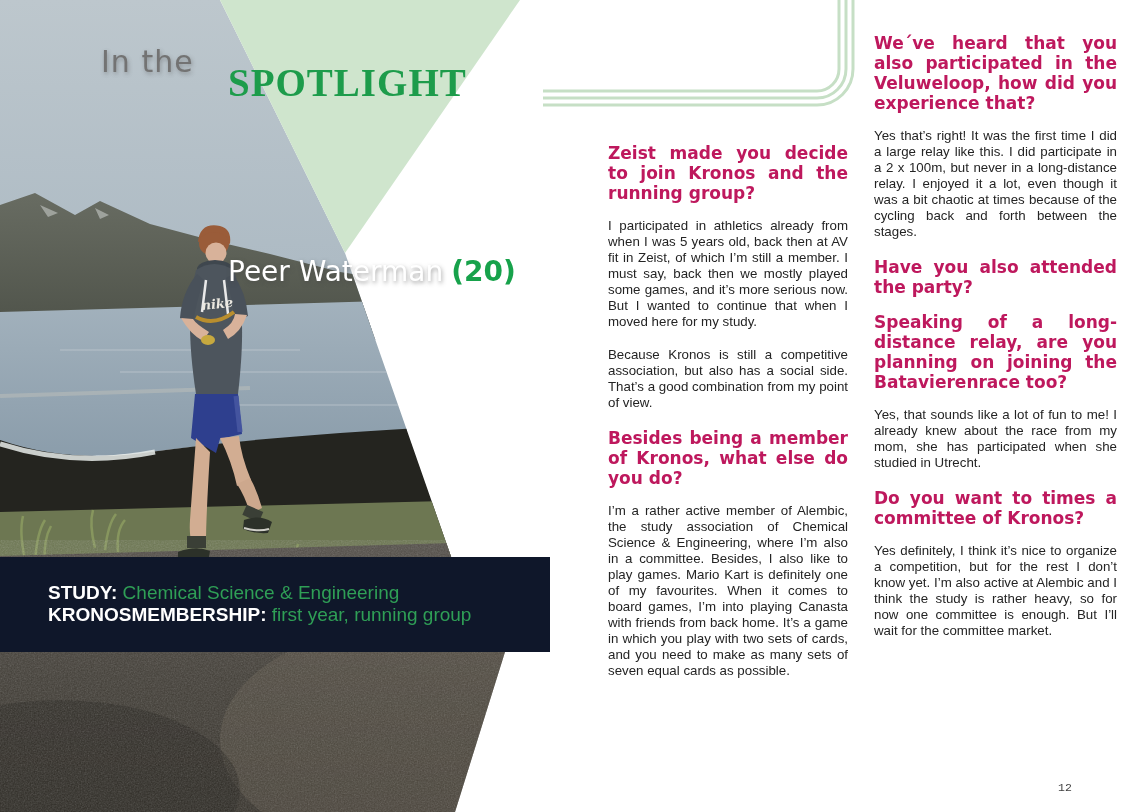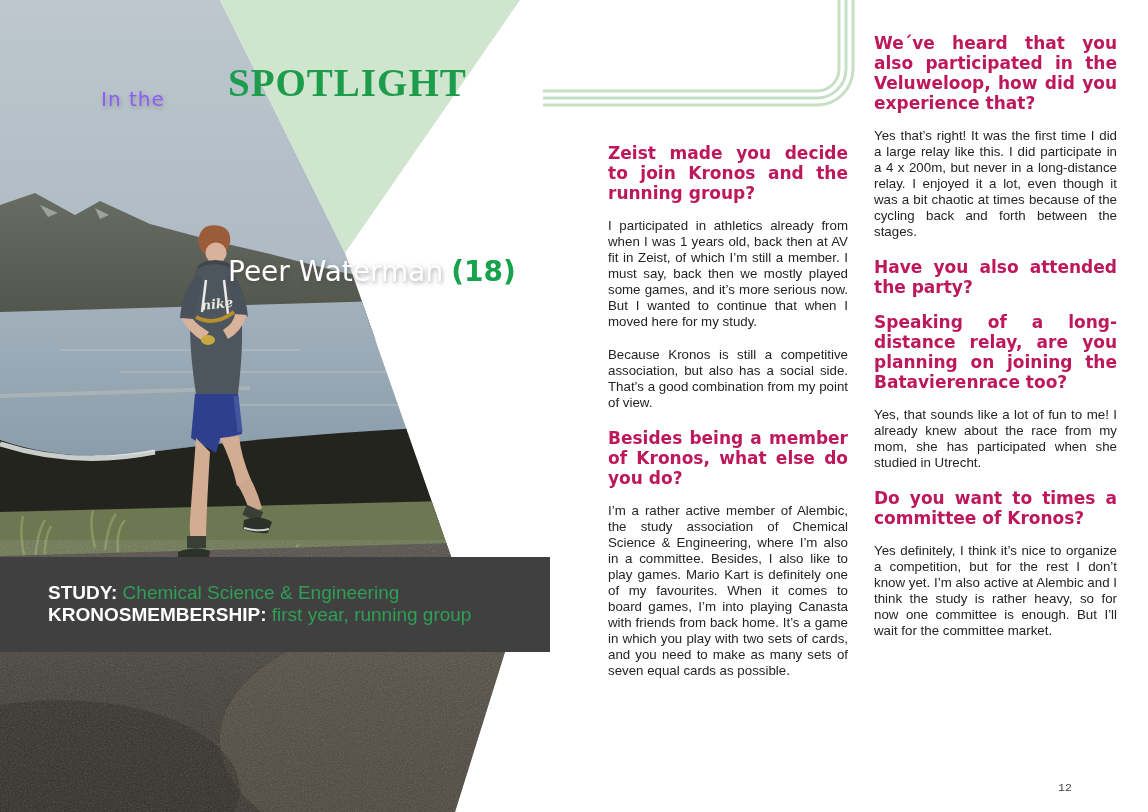--- a/index.html
+++ b/index.html
@@ -18,38 +18,38 @@
   .triangle{
     position:absolute;left:0;top:0;width:560px;height:260px;
     clip-path:polygon(220px 0,520px 0,345px 253px);
     background:#cfe5cd;
   }
   
   .decor{position:absolute;left:0;top:0;pointer-events:none;}
   
   .title-light{
     position:absolute;left:101px;top:44px;
-    font-family:"DejaVu Sans",sans-serif;font-size:20px;color:#8b5cf6;
-    text-shadow:1px 2px 4px rgba(80,80,80,.45);letter-spacing:1px;white-space:nowrap;margin-top:43px;
+    font-family:"DejaVu Sans",sans-serif;font-size:30px;color:#737373;
+    text-shadow:1px 2px 4px rgba(80,80,80,.45);letter-spacing:1px;white-space:nowrap;
   }
   .title-accent{
     position:absolute;left:228px;top:60px;
     font-family:Liberation Serif, serif;font-size:39px;font-weight:bold;
     color:#1d9c4b;letter-spacing:1px;white-space:nowrap;
   }
   .subject{
     position:absolute;left:228px;top:255px;white-space:nowrap;
     font-family:"DejaVu Sans",sans-serif;font-size:28px;
   }
   .subject .name{color:#ffffff;text-shadow:1px 2px 4px rgba(70,70,70,.5);}
   .subject .age{color:#17a24b;font-weight:bold;margin-left:8px;}
   
   .banner{
     position:absolute;left:0;top:557px;width:550px;height:95px;
-    background:#404040;box-sizing:border-box;padding:25px 0 0 48px;
+    background:#0f172a;box-sizing:border-box;padding:25px 0 0 48px;
     font-size:19px;line-height:22px;white-space:nowrap;
   }
   .banner .lbl{color:#ffffff;font-weight:bold;}
   .banner .val{color:#2f9f56;font-weight:normal;}
   
   .col{position:absolute;text-align:justify;}
   .col-1{left:608px;top:143px;width:240px;}
   .col-2{left:874px;top:33px;width:243px;}
   .q{
     font-family:"DejaVu Sans",sans-serif;font-weight:bold;
@@ -167,39 +167,39 @@
       <path d="M543,91 H817 A22,22 0 0 0 839,69 V0"></path>
       <path d="M543,98 H817 A29,29 0 0 0 846,69 V0"></path>
       <path d="M543,105 H817 A36,36 0 0 0 853,69 V0"></path>
     </g>
   </svg>
 
   <div class="title-light">In the</div>
   <div class="title-accent">SPOTLIGHT</div>
 
   <div class="subject">
-    <span class="name">Peer Waterman</span><span class="age">(18)</span>
+    <span class="name">Peer Waterman</span><span class="age">(20)</span>
   </div>
 
   <div class="banner">
     <div><span class="lbl">STUDY:</span><span class="val"> Chemical Science &amp; Engineering</span></div>
     <div><span class="lbl">KRONOSMEMBERSHIP:</span><span class="val"> first year, running group</span></div>
   </div>
 
   <div class="col col-1">
     <p class="q">Zeist made you decide to join Kronos and the running group?</p>
-    <p class="a">I participated in athletics already from when I was 1 years old, back then at AV fit in Zeist, of which I’m still a member. I must say, back then we mostly played some games, and it’s more serious now. But I wanted to continue that when I moved here for my study.</p>
+    <p class="a">I participated in athletics already from when I was 5 years old, back then at AV fit in Zeist, of which I’m still a member. I must say, back then we mostly played some games, and it’s more serious now. But I wanted to continue that when I moved here for my study.</p>
     <p class="a">Because Kronos is still a competitive association, but also has a social side. That’s a good combination from my point of view.</p>
     <p class="q">Besides being a member of Kronos, what else do you do?</p>
     <p class="a">I’m a rather active member of Alembic, the study association of Chemical Science &amp; Engineering, where I’m also in a committee. Besides, I also like to play games. Mario Kart is definitely one of my favourites. When it comes to board games, I’m into playing Canasta with friends from back home. It’s a game in which you play with two sets of cards, and you need to make as many sets of seven equal cards as possible.</p>
   </div>
 
   <div class="col col-2">
     <p class="q">We´ve heard that you also participated in the Veluweloop, how did you experience that?</p>
-    <p class="a">Yes that’s right! It was the first time I did a large relay like this. I did participate in a 4 x 200m, but never in a long-distance relay. I enjoyed it a lot, even though it was a bit chaotic at times because of the cycling back and forth between the stages.</p>
+    <p class="a">Yes that’s right! It was the first time I did a large relay like this. I did participate in a 2 x 100m, but never in a long-distance relay. I enjoyed it a lot, even though it was a bit chaotic at times because of the cycling back and forth between the stages.</p>
     <p class="q">Have you also attended the party?</p>
     <p class="q">Speaking of a long-distance relay, are you planning on joining the Batavierenrace too?</p>
     <p class="a">Yes, that sounds like a lot of fun to me! I already knew about the race from my mom, she has participated when she studied in Utrecht.</p>
     <p class="q">Do you want to times a committee of Kronos?</p>
     <p class="a">Yes definitely, I think it’s nice to organize a competition, but for the rest I don’t know yet. I’m also active at Alembic and I think the study is rather heavy, so for now one committee is enough. But I’ll wait for the committee market.</p>
   </div>
 
   <div class="pagenum">12</div>
 
 </div>

